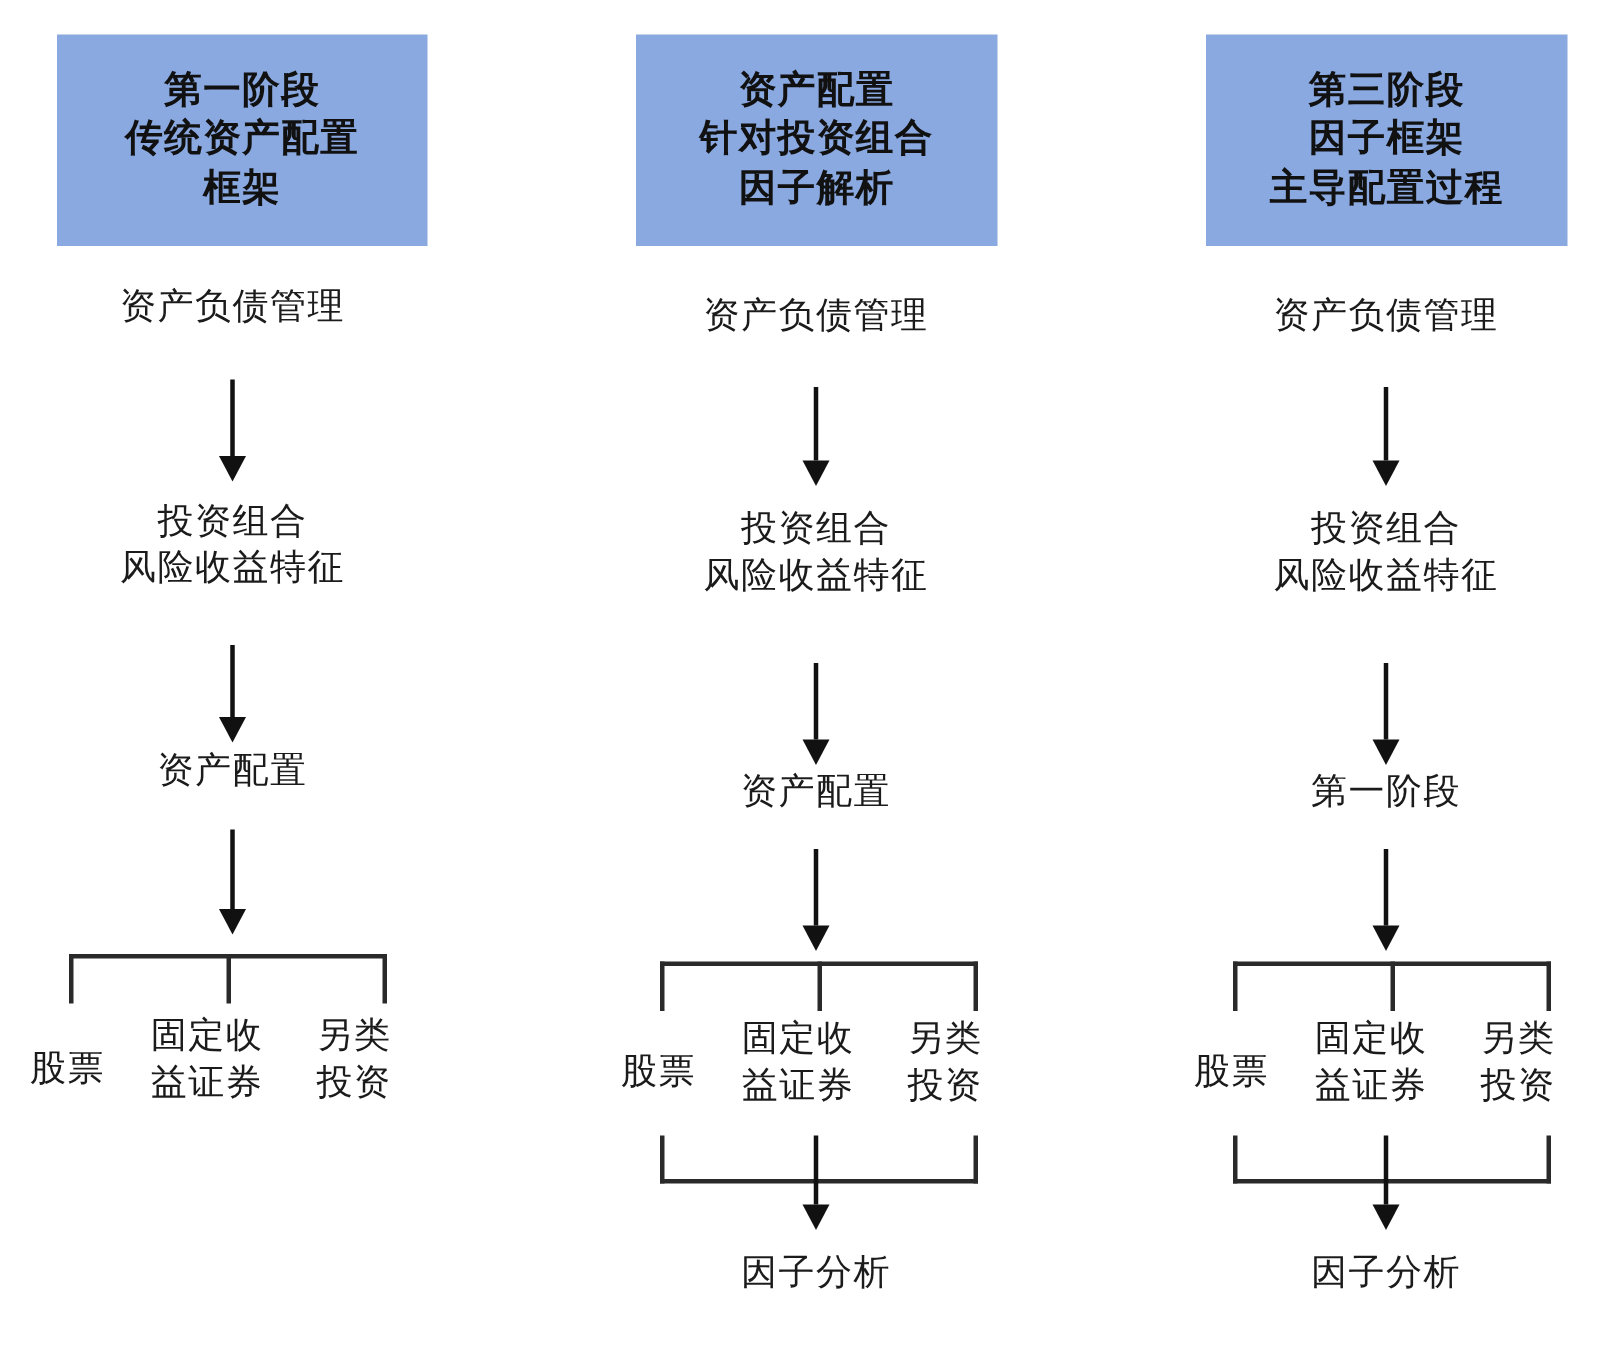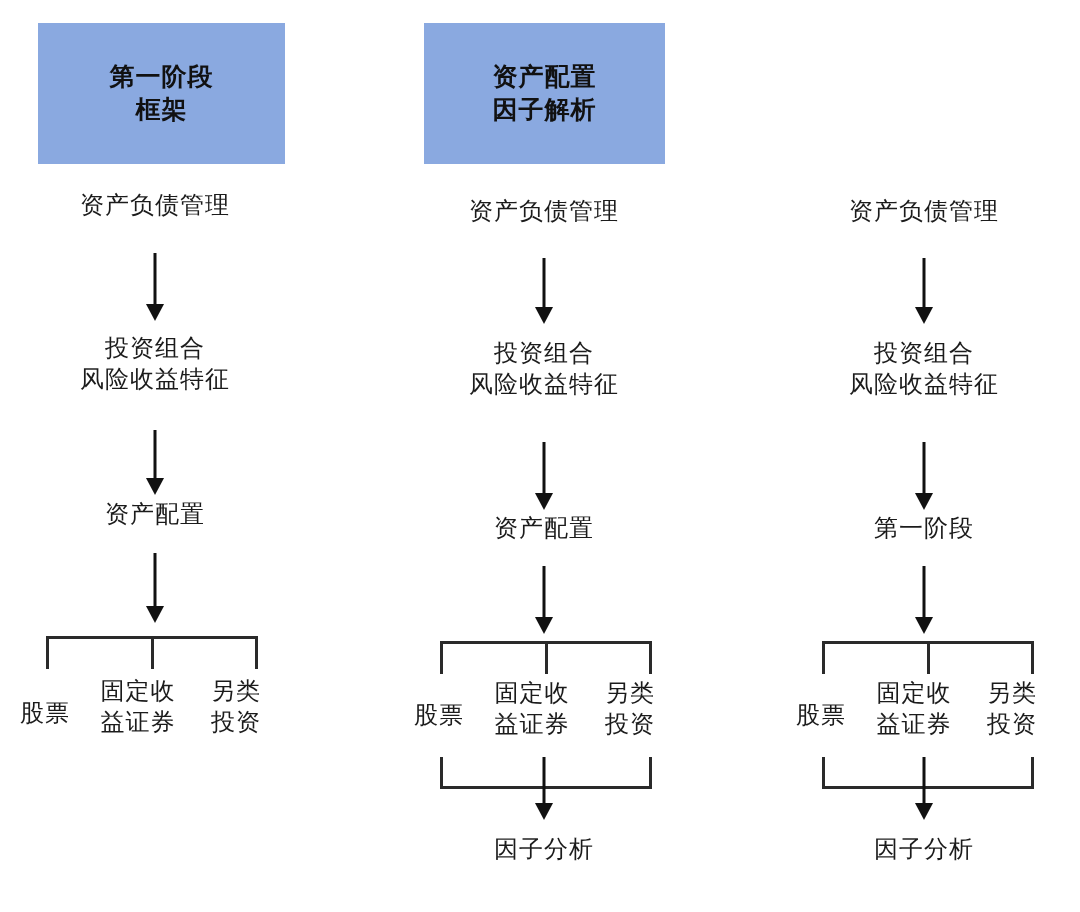--- a/index.html
+++ b/index.html
@@ -112,20 +112,21 @@
     background: #2a2a2a;
   }
 </style>
 </head>
 <body>
 
 <div id="canvas">
 
   <div class="stage-box" style="left:38px; top:23px; width:247px; height:141px;">
     <span class="line">第一阶段</span>
+    <span class="line">传统资产配置</span>
     <span class="line">框架</span>
   </div>
 
   <div class="node" style="left:15px; top:190px; width:280px;">
     <span class="line">资产负债管理</span>
   </div>
 
   <div class="arrow" style="left:140px; top:253px; width:30px; height:68px;">
     <div class="stem" style="height:51px;"></div>
     <div class="head"></div>
@@ -166,20 +167,21 @@
     <span class="line">益证券</span>
   </div>
 
   <div class="node" style="left:196px; top:676px; width:80px;">
     <span class="line">另类</span>
     <span class="line">投资</span>
   </div>
 
   <div class="stage-box" style="left:424px; top:23px; width:241px; height:141px;">
     <span class="line">资产配置</span>
+    <span class="line">针对投资组合</span>
     <span class="line">因子解析</span>
   </div>
 
   <div class="node" style="left:404px; top:196px; width:280px;">
     <span class="line">资产负债管理</span>
   </div>
 
   <div class="arrow" style="left:529px; top:258px; width:30px; height:66px;">
     <div class="stem" style="height:49px;"></div>
     <div class="head"></div>
@@ -233,20 +235,25 @@
 
   <div class="arrow" style="left:529px; top:757px; width:30px; height:63px;">
     <div class="stem" style="height:46px;"></div>
     <div class="head"></div>
   </div>
 
   <div class="node" style="left:404px; top:834px; width:280px;">
     <span class="line">因子分析</span>
   </div>
 
+  <div class="stage-box" style="left:804px; top:23px; width:241px; height:141px;">
+    <span class="line">第三阶段</span>
+    <span class="line">因子框架</span>
+    <span class="line">主导配置过程</span>
+  </div>
 
   <div class="node" style="left:784px; top:196px; width:280px;">
     <span class="line">资产负债管理</span>
   </div>
 
   <div class="arrow" style="left:909px; top:258px; width:30px; height:66px;">
     <div class="stem" style="height:49px;"></div>
     <div class="head"></div>
   </div>
 

